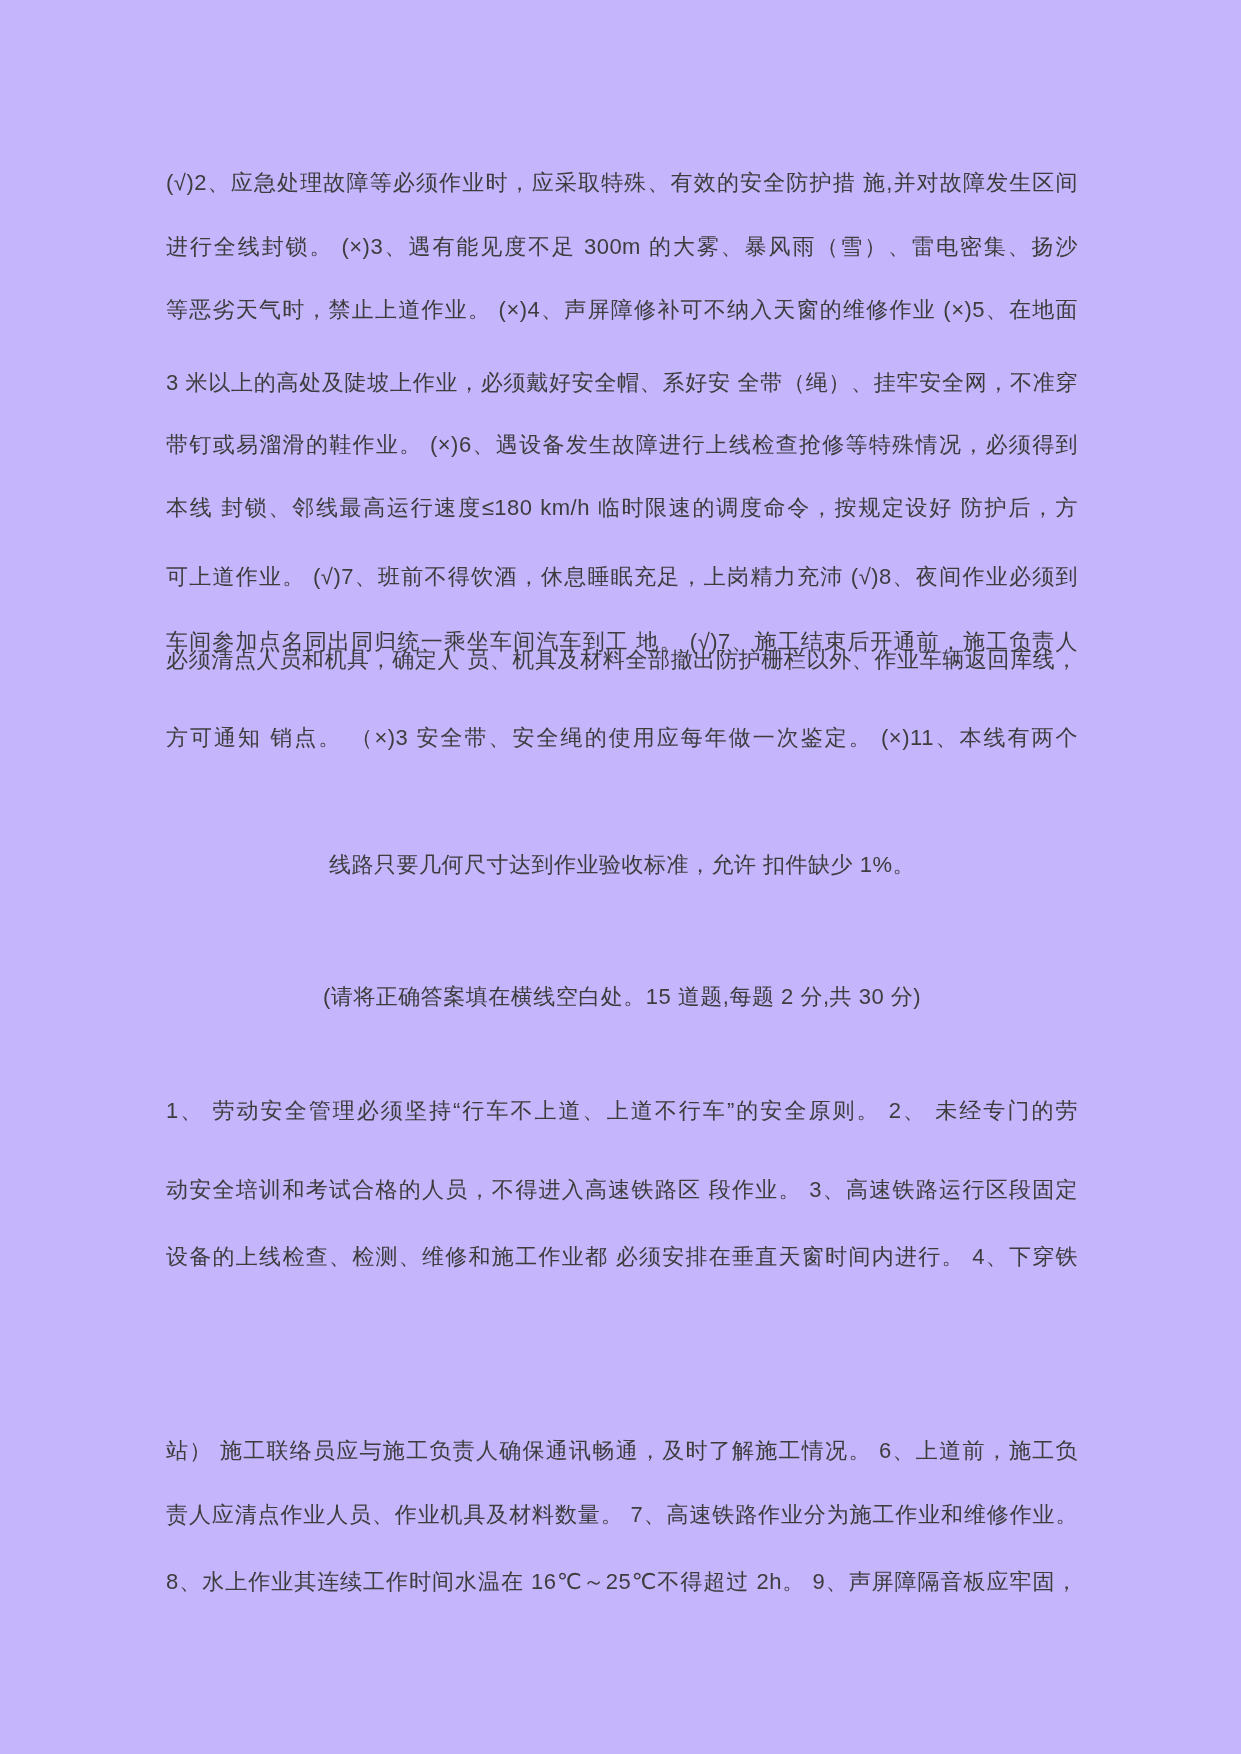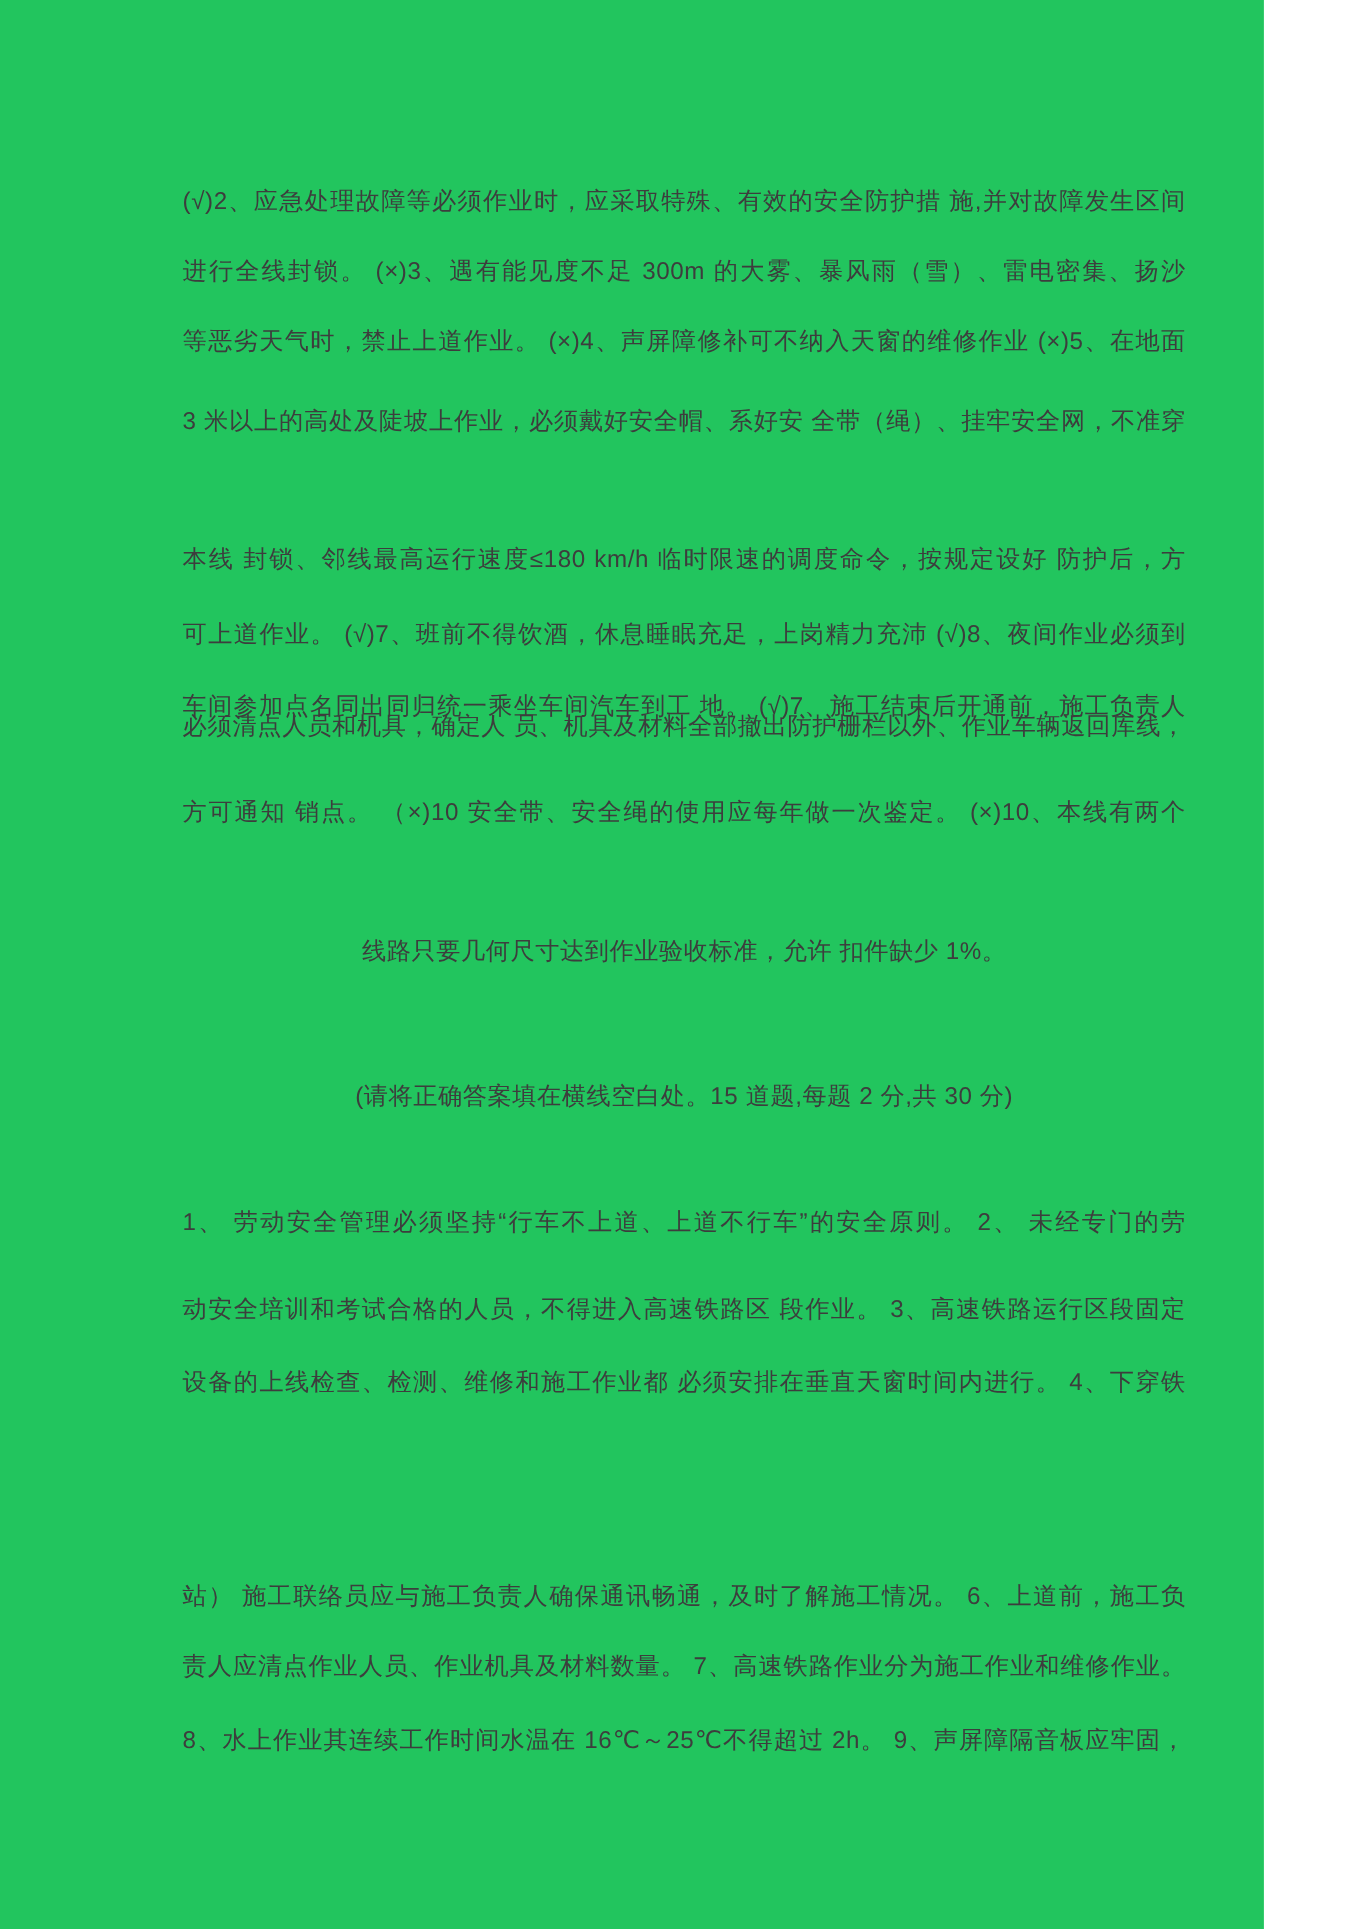--- a/index.html
+++ b/index.html
@@ -2,26 +2,25 @@
 <html><head>
 <meta charset="utf-8">
 <style>
   html, body {
     margin: 0;
     padding: 0;
     background: #ffffff;
   }
   .page {
     position: relative;
-    width: 1109px;
+    width: 1241px;
     height: 1754px;
-    background: #22c55e;
+    background: #c4b5fd;
     overflow: hidden;
     font-family: "Liberation Sans", "DejaVu Sans", sans-serif;
-    padding-left: 40px;
   }
   .line {
     position: absolute;
     left: 166px;
     width: 912px;
     height: 30px;
     line-height: 30px;
     font-size: 22px;
     color: #3d3d3d;
     white-space: pre-wrap;
@@ -35,25 +34,26 @@
 </style>
 </head>
 <body>
 
 <div class="page">
 
   <div class="line j" style="top:168px">(√)2、应急处理故障等必须作业时，应采取特殊、有效的安全防护措 施,并对故障发生区间</div>
   <div class="line j" style="top:232px">进行全线封锁。 (×)3、遇有能见度不足 300m 的大雾、暴风雨（雪）、雷电密集、扬沙</div>
   <div class="line j" style="top:295px">等恶劣天气时，禁止上道作业。 (×)4、声屏障修补可不纳入天窗的维修作业 (×)5、在地面</div>
   <div class="line j" style="top:368px">3 米以上的高处及陡坡上作业，必须戴好安全帽、系好安 全带（绳）、挂牢安全网，不准穿</div>
+  <div class="line j" style="top:430px">带钉或易溜滑的鞋作业。 (×)6、遇设备发生故障进行上线检查抢修等特殊情况，必须得到</div>
   <div class="line j" style="top:493px">本线 封锁、邻线最高运行速度≤180 km/h 临时限速的调度命令，按规定设好 防护后，方</div>
   <div class="line j" style="top:562px">可上道作业。 (√)7、班前不得饮酒，休息睡眠充足，上岗精力充沛 (√)8、夜间作业必须到</div>
   <div class="line j" style="top:627px">车间参加点名同出同归统一乘坐车间汽车到工 地。 (√)7、施工结束后开通前，施工负责人</div>
   <div class="line j" style="top:645px">必须清点人员和机具，确定人 员、机具及材料全部撤出防护栅栏以外、作业车辆返回库线，</div>
-  <div class="line j" style="top:723px">方可通知 销点。 （×)10 安全带、安全绳的使用应每年做一次鉴定。 (×)10、本线有两个</div>
+  <div class="line j" style="top:723px">方可通知 销点。 （×)3 安全带、安全绳的使用应每年做一次鉴定。 (×)11、本线有两个</div>
   <div class="line" style="top:850px">线路只要几何尺寸达到作业验收标准，允许 扣件缺少 1%。</div>
 
   <div class="line" style="top:982px">(请将正确答案填在横线空白处。15 道题,每题 2 分,共 30 分)</div>
 
   <div class="line j" style="top:1096px">1、 劳动安全管理必须坚持“行车不上道、上道不行车”的安全原则。 2、 未经专门的劳</div>
   <div class="line j" style="top:1175px">动安全培训和考试合格的人员，不得进入高速铁路区 段作业。 3、高速铁路运行区段固定</div>
   <div class="line j" style="top:1242px">设备的上线检查、检测、维修和施工作业都 必须安排在垂直天窗时间内进行。 4、下穿铁</div>
   <div class="line j" style="top:1436px">站） 施工联络员应与施工负责人确保通讯畅通，及时了解施工情况。 6、上道前，施工负</div>
   <div class="line j" style="top:1500px">责人应清点作业人员、作业机具及材料数量。 7、高速铁路作业分为施工作业和维修作业。</div>
   <div class="line j" style="top:1567px">8、水上作业其连续工作时间水温在 16℃～25℃不得超过 2h。 9、声屏障隔音板应牢固，</div>

